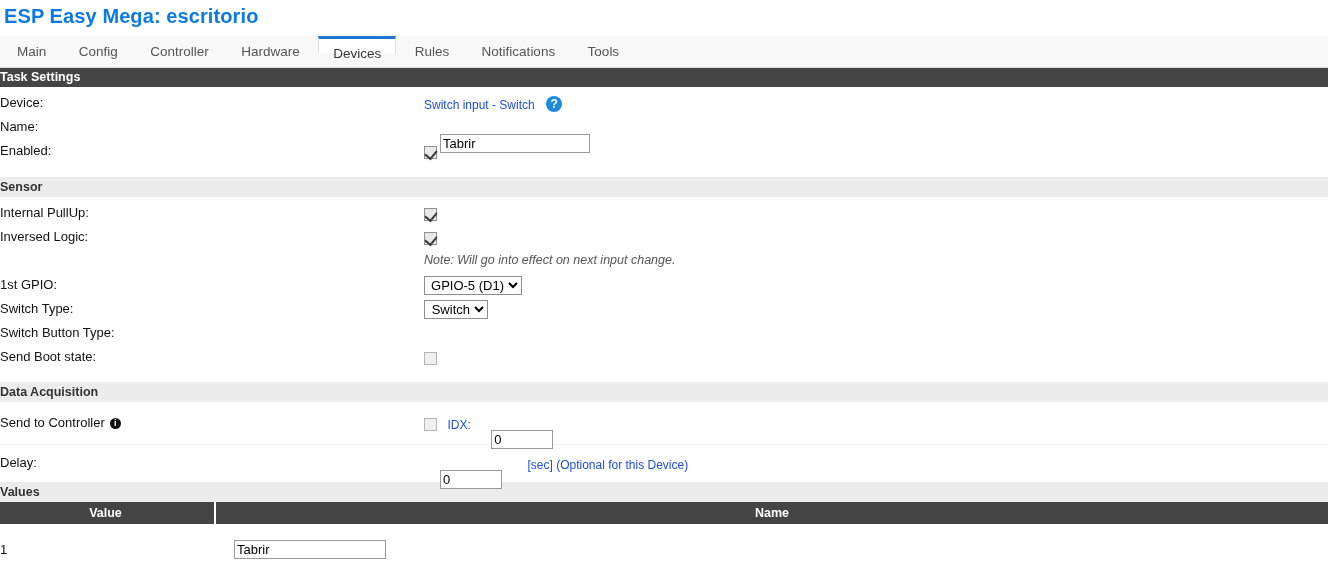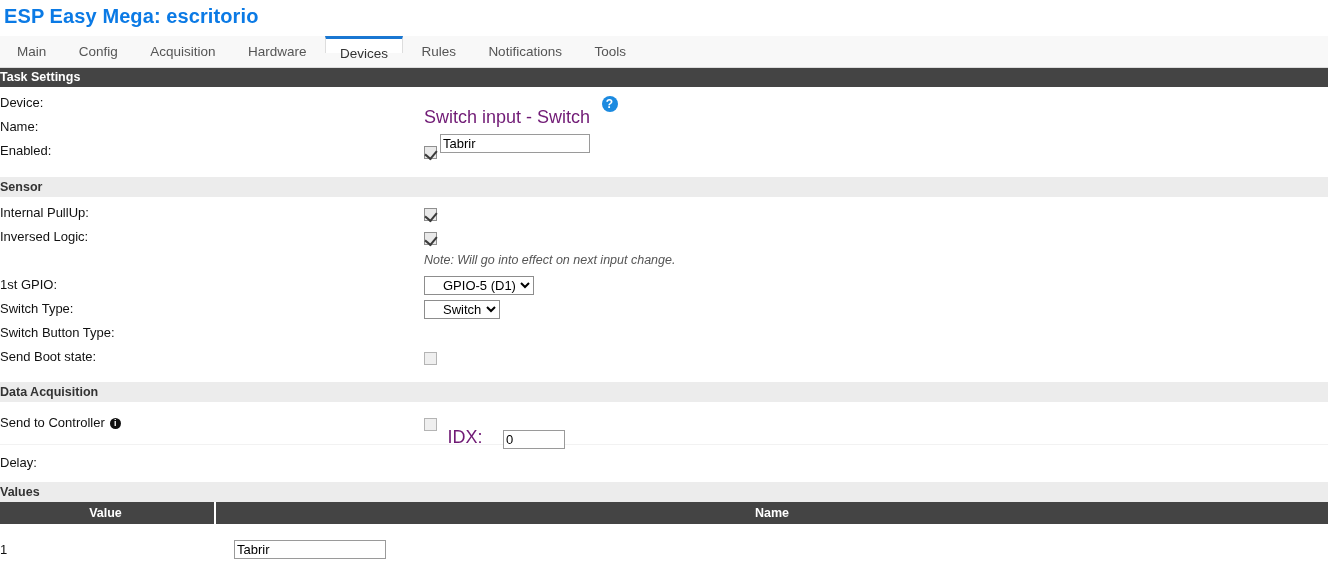--- a/index.html
+++ b/index.html
@@ -104,24 +104,24 @@
     color: #111111;
     white-space: nowrap;
   }
   .fld {
     position: absolute;
     left: 427px;
     top: 0px;
     white-space: nowrap;
   }
   .statictext {
-    font-size: 18px;
-    color: #701a75;
-    position: relative;
-    top: 16px;
+    font-size: 12px;
+    color: #1d4ed8;
+    position: relative;
+    top: 4px;
   }
   .note {
     position: absolute;
     left: 427px;
     top: 4px;
     font-size: 12.5px;
     font-style: italic;
     color: #555555;
     white-space: nowrap;
   }
@@ -168,25 +168,26 @@
 
   
   select.sel {
     font-family: "Liberation Sans", sans-serif;
     font-size: 13px;
     color: #000000;
     background: #ffffff;
     border: 1px solid #8d8d8d;
     border-radius: 0;
     height: 19px;
-    padding: 0 1px 0 14px;
+    padding: 0 1px 0 2px;
     margin: 0;
     position: relative;
     top: 3px;
     vertical-align: top;
+    text-align: right;
   }
 
   
   .help-icon {
     display: inline-block;
     width: 16px; height: 16px;
     border-radius: 50%;
     background: #1c8ae0;
     color: #ffffff;
     font-size: 12px;
@@ -248,21 +249,21 @@
 
 <div id="page">
 
   <div id="topband">
     <div id="page-title">ESP Easy Mega: escritorio</div>
   </div>
 
   <div id="tabbar">
     <div class="tab">Main</div>
     <div class="tab">Config</div>
-    <div class="tab">Acquisition</div>
+    <div class="tab">Controller</div>
     <div class="tab">Hardware</div>
     <div class="tab active">Devices</div>
     <div class="tab">Rules</div>
     <div class="tab">Notifications</div>
     <div class="tab">Tools</div>
   </div>
 
   <div class="sect-dark">Task Settings</div>
 
   <div style="height:4px"></div>
@@ -354,20 +355,24 @@
     </div>
     <div class="fld">
       <span class="cb off"></span>
       <span class="statictext" style="margin-left:6px">IDX:</span>
       <input class="txt idx-inp" type="text" value="0" style="">
     </div>
   </div>
 
   <div class="row" style="height:34px">
     <div class="lbl" style="top:10px">Delay:</div>
+    <div class="fld" style="top:6px">
+      <input class="txt delay-inp" type="text" value="0" style="">
+      <span class="statictext" style="margin-left:5px">[sec] (Optional for this Device)</span>
+    </div>
   </div>
 
   <div style="height:3px"></div>
 
   <div class="sect-light">Values</div>
 
   <table class="vals">
     <thead>
       <tr>
         <th class="col-value">Value</th>

